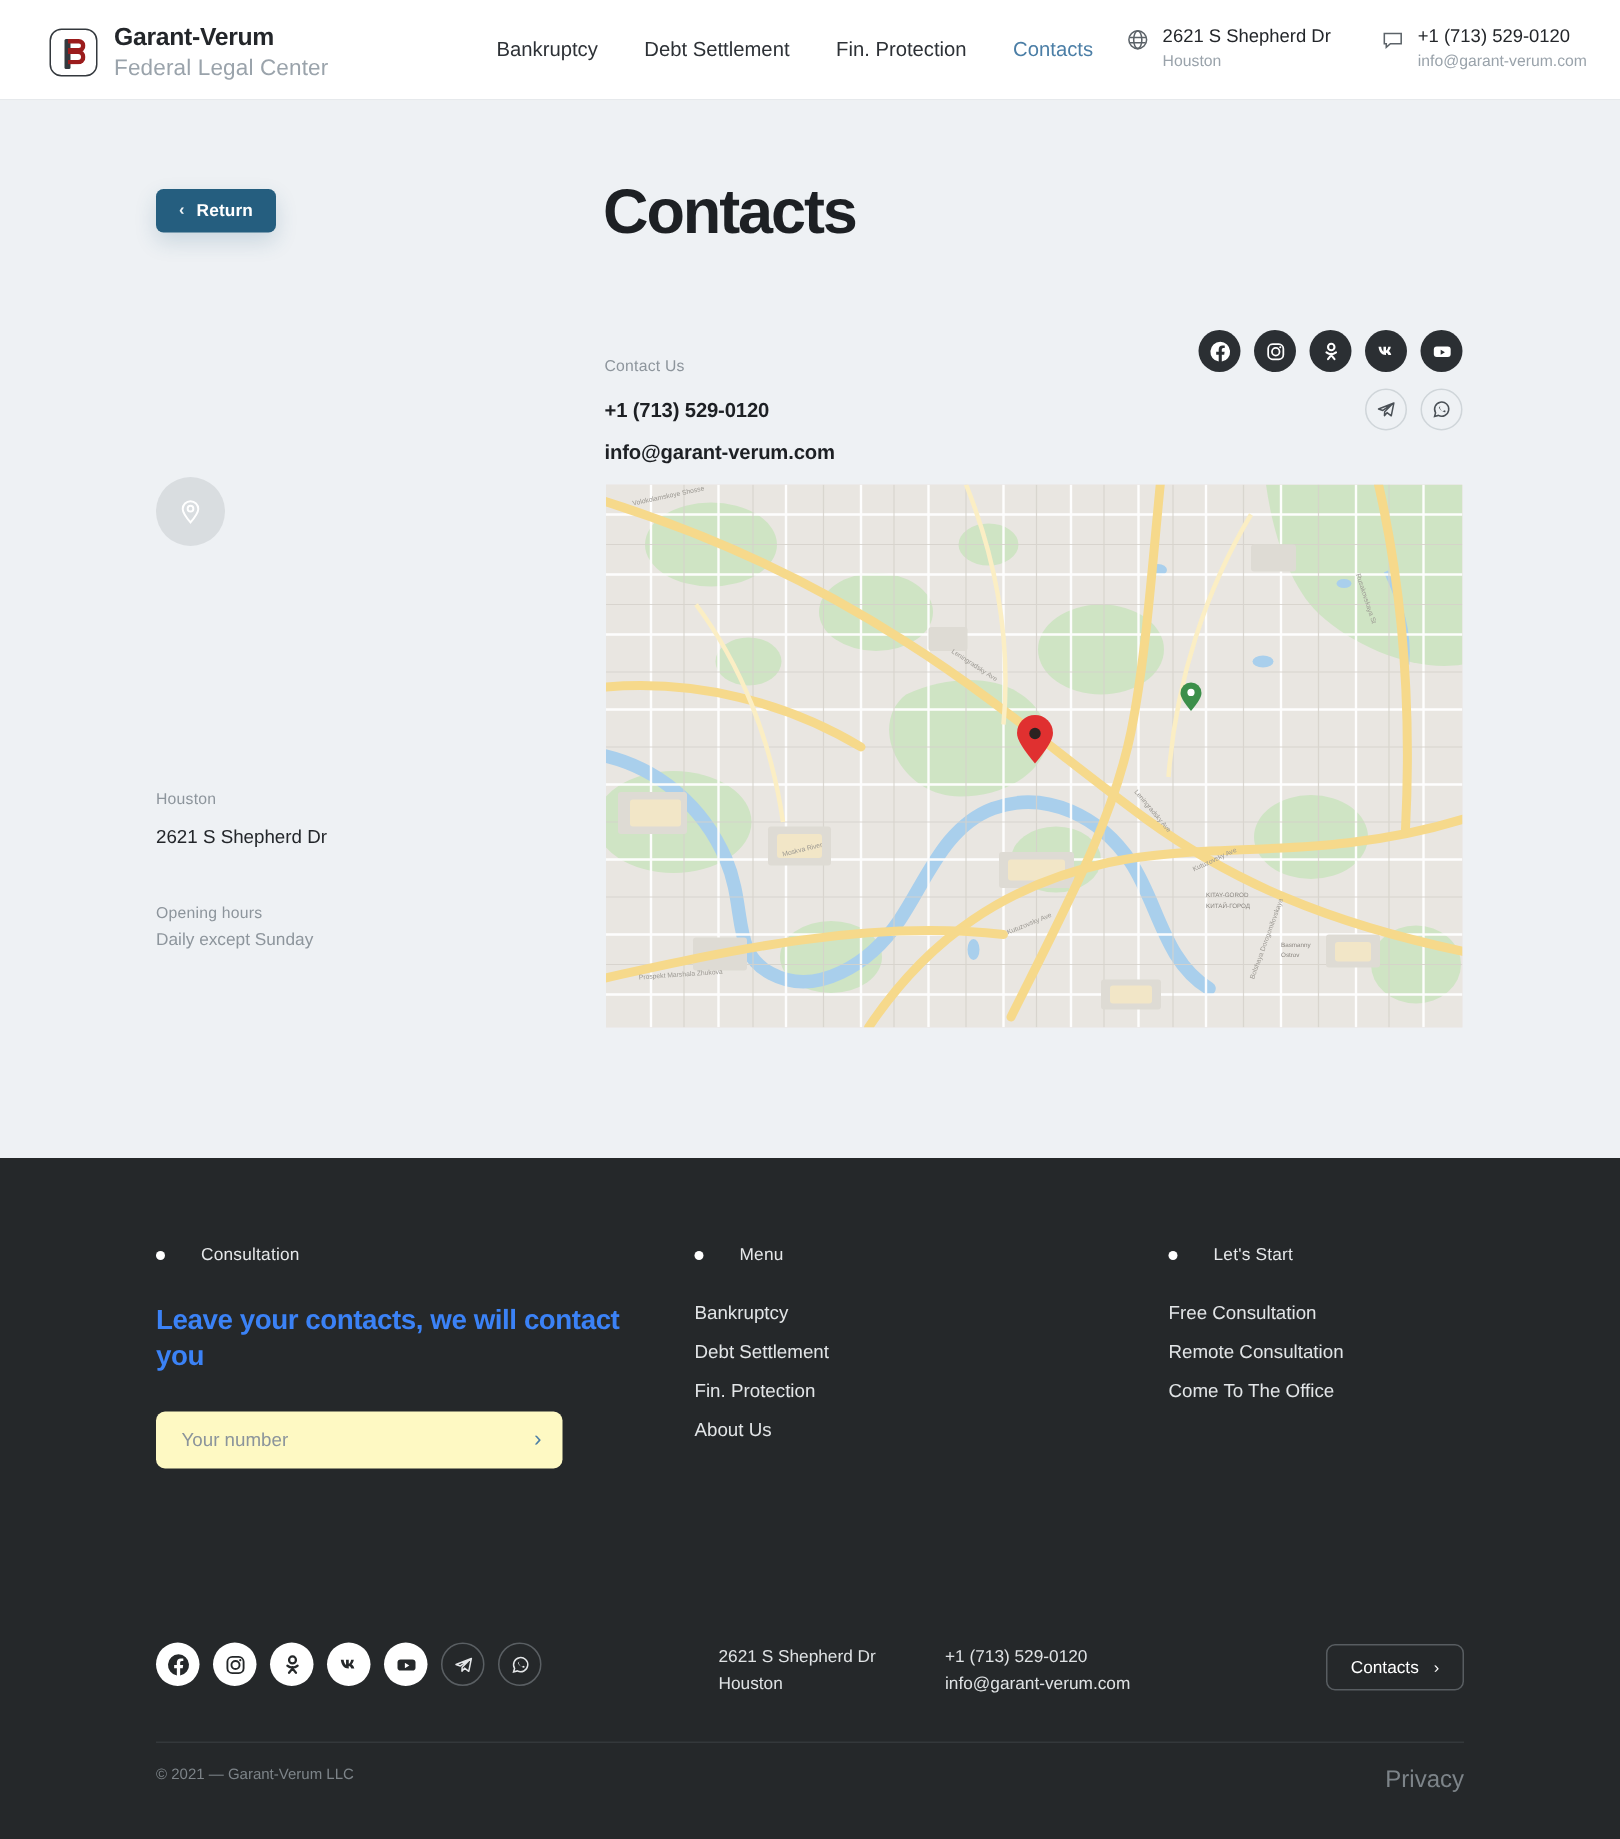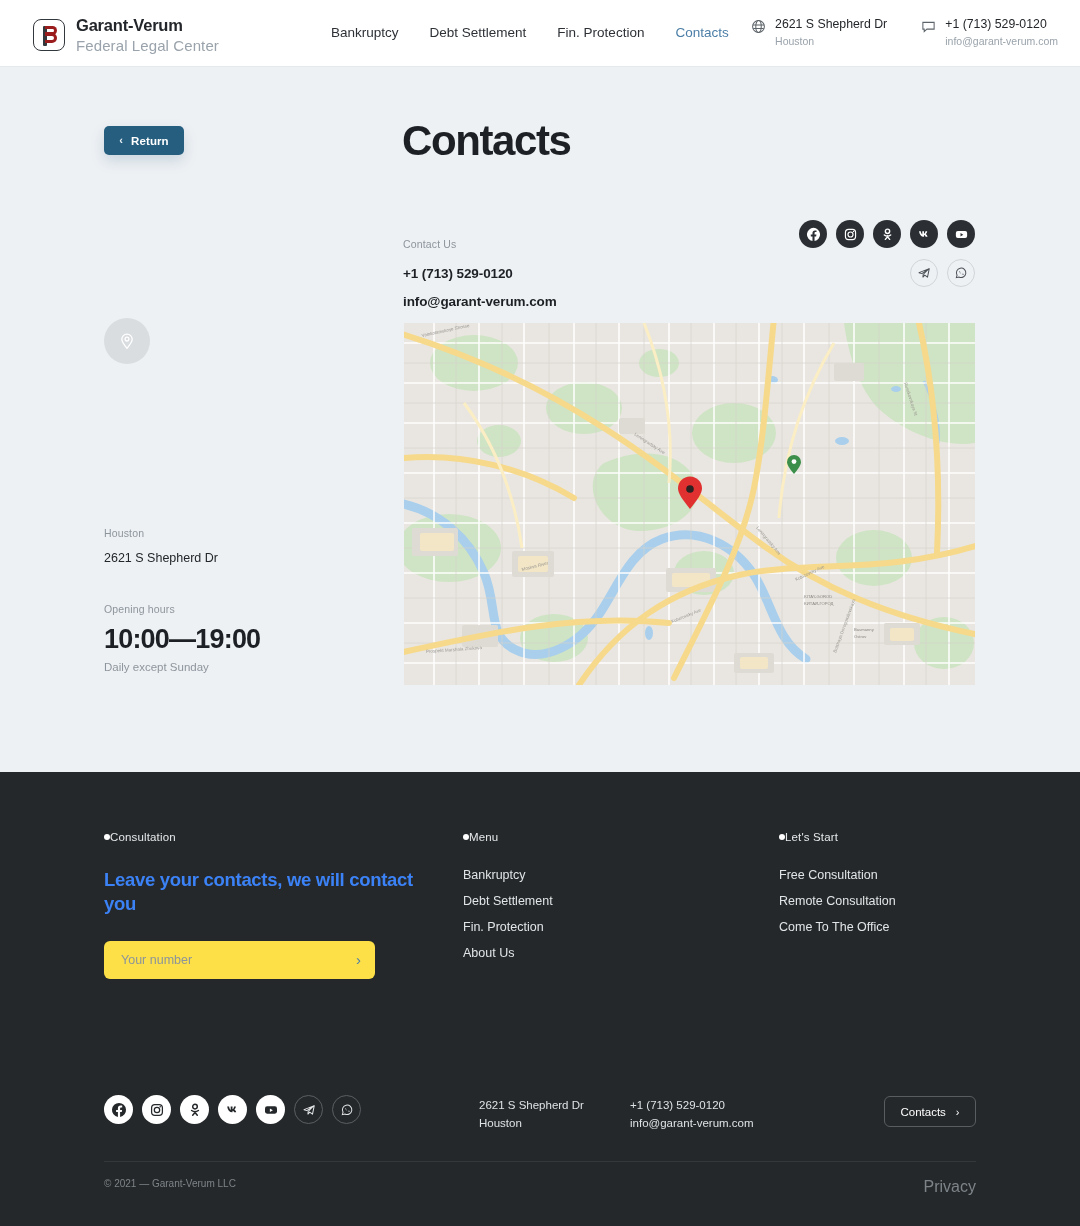--- a/index.html
+++ b/index.html
@@ -112,29 +112,29 @@
     background: #e9e6e1; overflow: hidden;
   }
   .map svg { display: block; }
 
   
   .footer {
     position: absolute; top: 772px; left: 0;
     width: 1080px; height: 454px;
     background: #25282a; color: #ffffff;
   }
-  .f-col-head { display: flex; align-items: center; gap: 0; }
+  .f-col-head { display: flex; align-items: center; gap: 24px; }
   .f-dot { width: 6px; height: 6px; border-radius: 50%; background: #ffffff; flex: none; }
   .f-head-text { font-size: 11.5px; color: #e6e8ea; letter-spacing: 0.15px; }
 
   .f-col1 { position: absolute; left: 104px; top: 59px; width: 320px; }
   .f-cta { font-size: 18.5px; font-weight: 700; line-height: 1.32; margin-top: 25px; letter-spacing: -0.3px; color: #3b82f6; }
   .f-input-wrap {
     margin-top: 24px; width: 271px; height: 38px;
-    background: #fde047; border-radius: 6px;
+    background: #fef9c3; border-radius: 6px;
     display: flex; align-items: center; padding: 0 14px 0 17px;
   }
   .f-input {
     flex: 1; border: none; outline: none; background: transparent;
     font-family: "Liberation Sans", sans-serif; font-size: 12.5px; color: #23262a;
   }
   .f-input::placeholder { color: #8b949b; }
   .f-input-arrow { color: #4b7ea6; font-size: 15px; line-height: 1; cursor: pointer; }
 
   .f-col2 { position: absolute; left: 463px; top: 59px; width: 250px; }
@@ -227,21 +227,20 @@
       <svg width="16" height="18" viewBox="0 0 16 18" fill="none" stroke="#ffffff" stroke-width="1.3">
         <path d="M8 16.3c3-3.6 5.2-6.3 5.2-9A5.2 5.2 0 0 0 2.8 7.3c0 2.7 2.2 5.4 5.2 9z"></path>
         <circle cx="8" cy="7.1" r="1.9"></circle>
       </svg>
     </div>
 
     <div class="side-info">
       <div class="si-label">Houston</div>
       <div class="si-value">2621 S Shepherd Dr</div>
       <div class="si-hours-label">Opening hours</div>
-      <div class="si-hours">10:00—19:00</div>
       <div class="si-hours-sub">Daily except Sunday</div>
     </div>
 
     <h1 class="page-title">Contacts</h1>
 
     <div class="contact-block">
       <div class="cb-label">Contact Us</div>
       <a class="cb-phone" href="#" style="display:block;text-decoration:none;">+1 (713) 529-0120</a>
       <a class="cb-mail" href="#" style="display:block;text-decoration:none;">info@garant-verum.com</a>
     </div>

